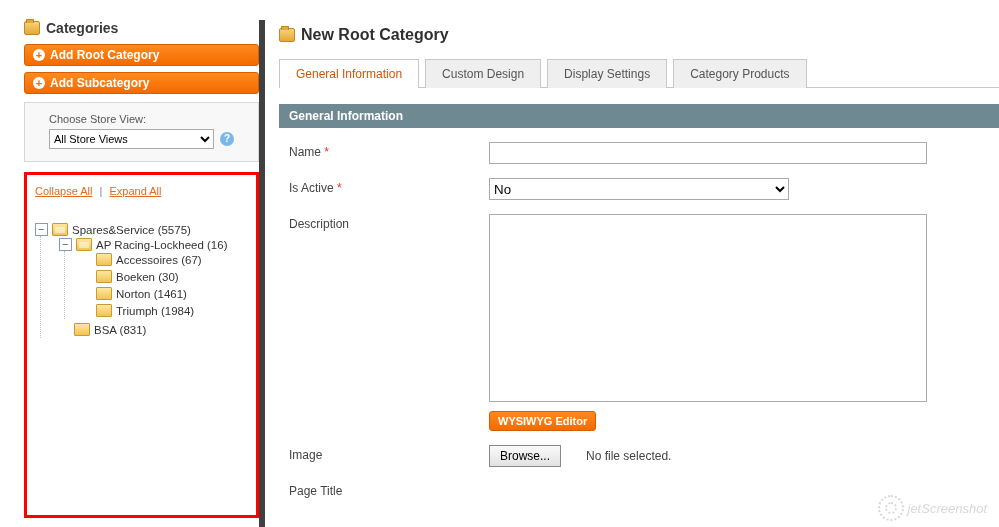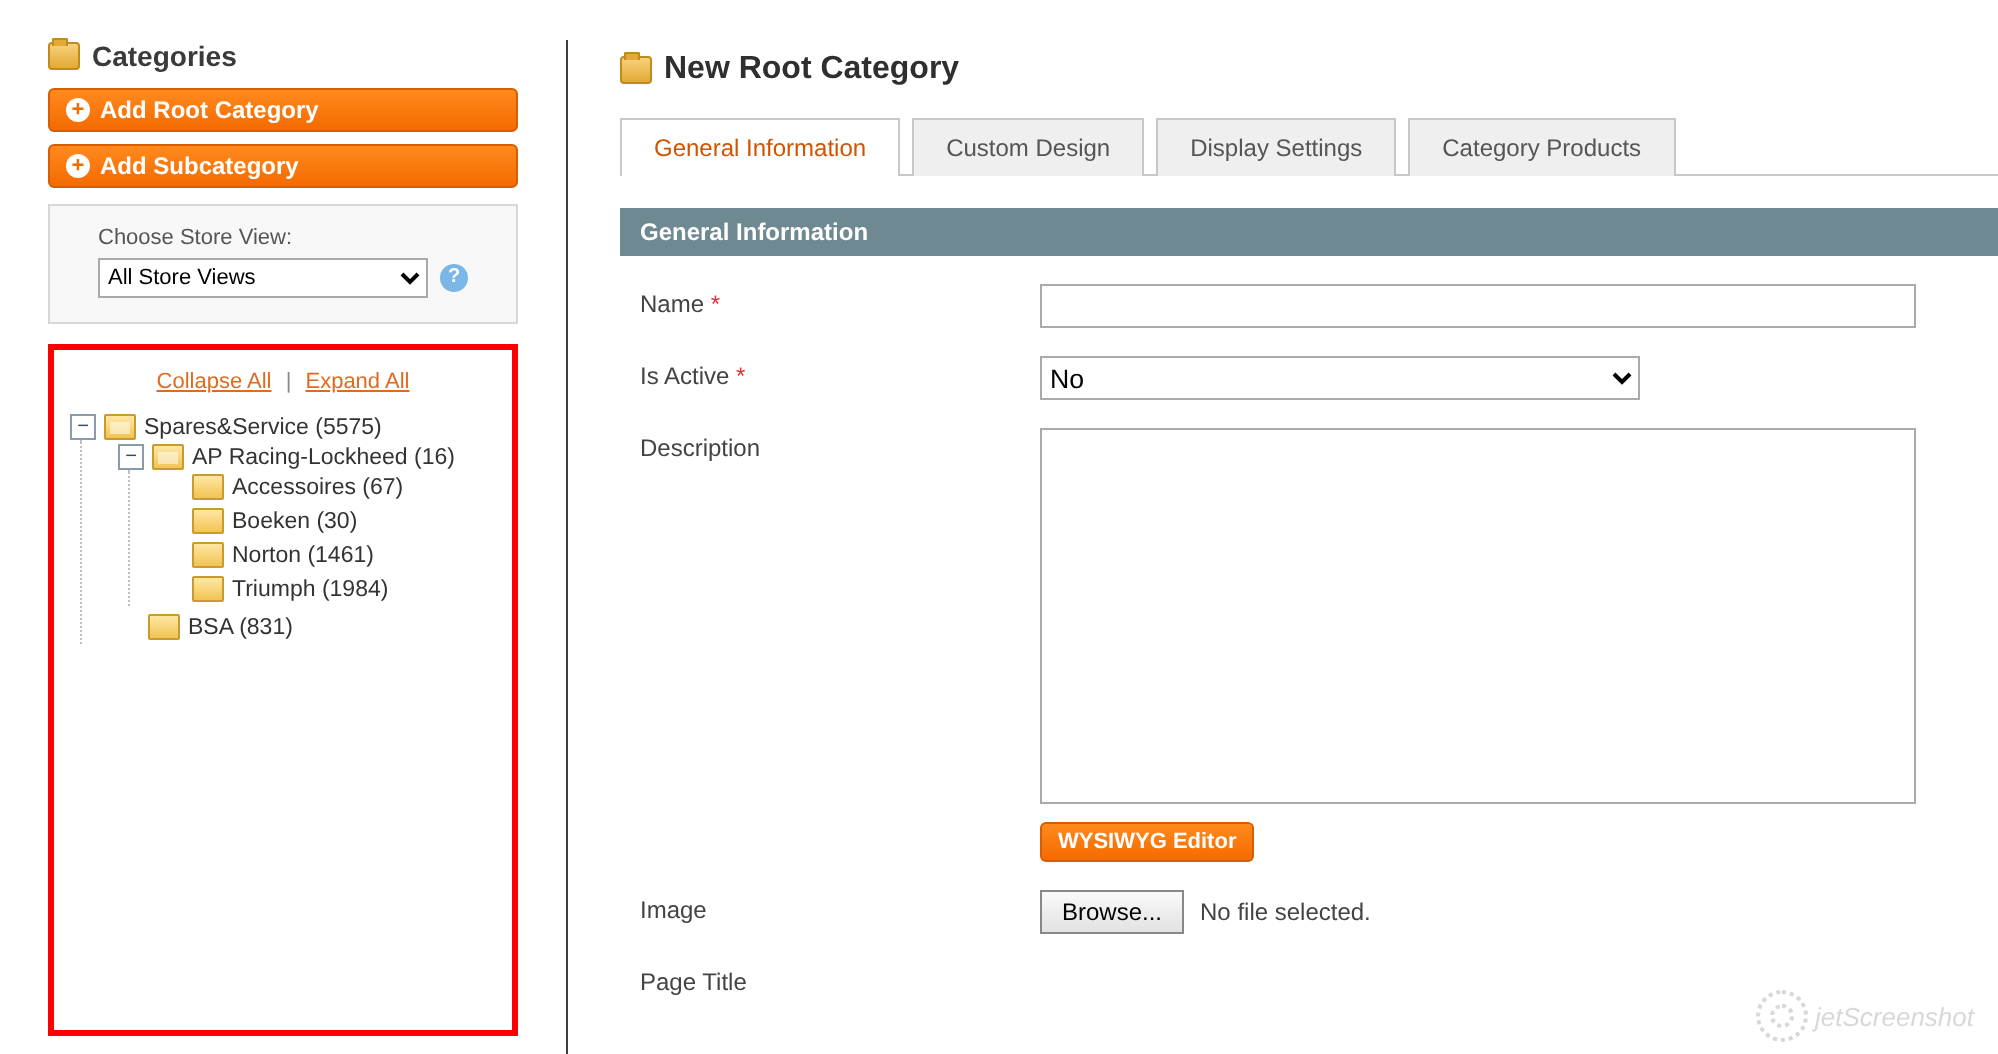--- a/index.html
+++ b/index.html
@@ -1,38 +1,38 @@
 <!DOCTYPE html>
 <html><head>
 <meta charset="utf-8">
 <style>
 html,body{margin:0;padding:0;font-family:Arial,Helvetica,sans-serif;font-size:12px;color:#2f2f2f;background:#fff;}
 body{width:999px;height:527px;overflow:hidden;position:relative;}
 .page{display:flex;padding:20px 0 0 24px;box-sizing:border-box;height:100%;}
 .left-col{width:235px;flex-shrink:0;}
-.right-col{flex:1;margin-left:24px;border-left:1px solid #404040;padding-left:12px;}
+.right-col{flex:1;border-left:6px solid #404040;padding-left:0;}
 
 
 .panel-title{display:flex;align-items:center;font-weight:bold;font-size:14px;color:#3a3a3a;margin-bottom:8px;}
 .panel-title .ic{margin-right:6px;}
 .folder-icon{display:inline-block;width:14px;height:12px;background:linear-gradient(#f9d27c,#e2a935);border:1px solid #c08a1e;border-radius:2px;position:relative;}
 .folder-icon:before{content:"";position:absolute;top:-3px;left:1px;width:6px;height:3px;background:#e2a935;border:1px solid #c08a1e;border-bottom:none;border-radius:1px 1px 0 0;}
 
 .orange-btn{display:flex;align-items:center;background:linear-gradient(#ff8a1e,#f46a00);color:#fff;font-weight:bold;border:1px solid #d85d00;border-radius:3px;height:22px;padding:0 8px;cursor:pointer;margin-bottom:6px;box-sizing:border-box;font-size:12px;}
 .orange-btn.small{height:20px;font-size:11px;}
 .plus-icon{display:inline-flex;align-items:center;justify-content:center;width:12px;height:12px;background:#fff;color:#f46a00;border-radius:6px;font-weight:bold;font-size:11px;margin-right:5px;line-height:12px;}
 
 .storebox{border:1px solid #d7d7d7;background:#f8f8f8;padding:10px 10px 12px 24px;margin-top:8px;}
 .storebox label{display:block;font-size:11px;color:#555;margin-bottom:4px;}
 .storebox .row{display:flex;align-items:center;}
 select.store{width:165px;height:20px;border:1px solid #aaa;font-size:11px;background:#fff;}
 .help-icon{display:inline-block;width:14px;height:14px;border-radius:7px;background:#7ab7e6;color:#fff;font-size:10px;font-weight:bold;text-align:center;line-height:14px;margin-left:6px;}
 
 .tree-wrap{border:3px solid #ff0000;margin-top:10px;padding:10px 8px 80px 8px;min-height:250px;}
-.tree-actions{text-align:center;font-size:11px;margin-bottom:8px;}
+.tree-actions{font-size:11px;margin-bottom:24px;}
 .tree-actions a{color:#e06b1f;text-decoration:underline;cursor:pointer;}
 .tree-actions .sep{color:#888;margin:0 4px;}
 
 .tree ul{list-style:none;margin:0;padding:0;}
 .tree li{padding:2px 0 2px 0;white-space:nowrap;}
 .tree li .node{display:flex;align-items:center;cursor:pointer;}
 .toggle{display:inline-flex;align-items:center;justify-content:center;width:11px;height:11px;border:1px solid #8a9aa8;background:#fff;color:#34495e;font-size:10px;line-height:9px;margin-right:4px;flex-shrink:0;}
 .elbow{display:inline-block;width:11px;height:11px;margin-right:4px;}
 .tree .fld{display:inline-block;width:14px;height:11px;background:linear-gradient(#ffe7a3,#f1c453);border:1px solid #c99a2d;border-radius:1px;margin-right:4px;flex-shrink:0;position:relative;}
 .tree .fld.open:after{content:"";position:absolute;inset:3px 2px 2px 2px;background:rgba(255,255,255,.5);}
@@ -52,21 +52,21 @@
 .section{margin:16px 0 0 14px;}
 .sect-head{background:#6f8992;color:#fff;font-weight:bold;padding:5px 10px;font-size:12px;}
 .form{padding:14px 0 0 10px;}
 .form-row{display:flex;margin-bottom:14px;}
 .form-row .lbl{width:200px;font-size:12px;color:#444;padding-top:3px;}
 .req{color:#d33;}
 .ctl{}
 input.txt{width:430px;height:18px;border:1px solid #aaa;padding:1px 3px;}
 select.sel{width:300px;height:22px;border:1px solid #aaa;background:#fff;}
 textarea.desc{width:430px;height:180px;border:1px solid #aaa;resize:none;padding:3px;font-family:Arial;font-size:12px;}
-.file-row{display:flex;align-items:center;}
+.file-row{display:flex;align-items:center;gap:17px;}
 button.browse{height:22px;border:1px solid #888;background:linear-gradient(#fafafa,#e2e2e2);padding:0 10px;font-size:12px;cursor:pointer;}
 .filemsg{margin-left:8px;color:#444;}
 
 .watermark{position:absolute;right:12px;bottom:6px;color:#d8d8d8;font-style:italic;font-size:13px;pointer-events:none;display:flex;align-items:center;}
 .watermark .swirl{width:22px;height:22px;border:2px dotted #d8d8d8;border-radius:50%;margin-right:4px;position:relative;}
 .watermark .swirl:after{content:"";position:absolute;inset:5px;border:2px dotted #d8d8d8;border-radius:50%;}
 </style>
 </head>
 <body>
 

